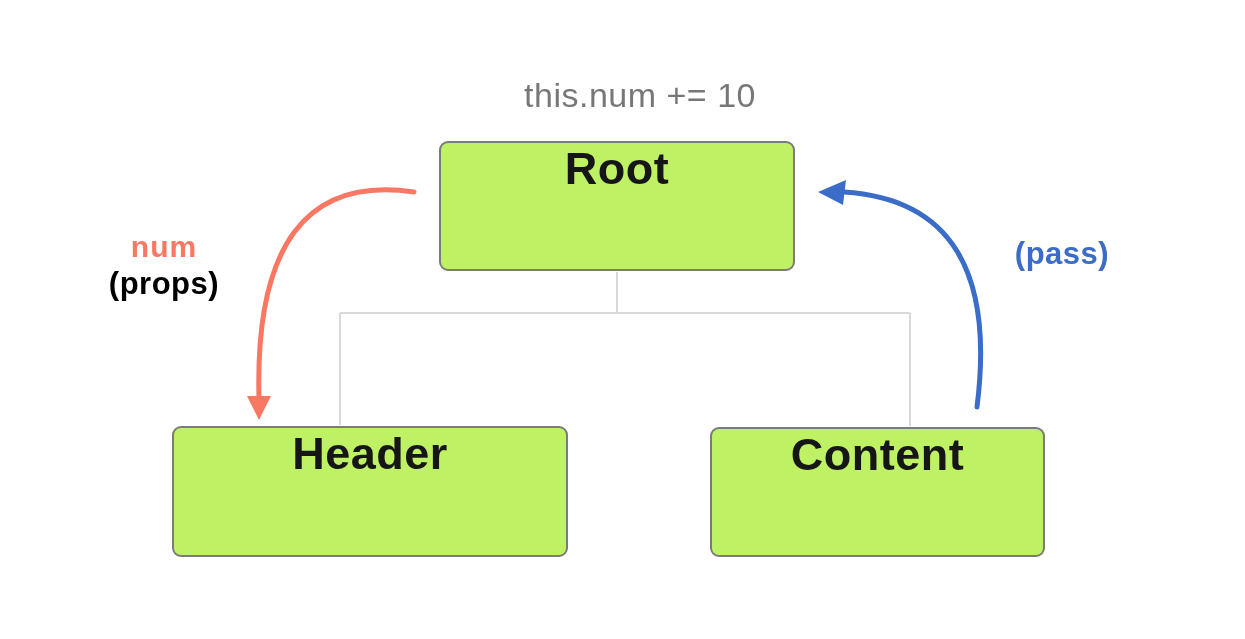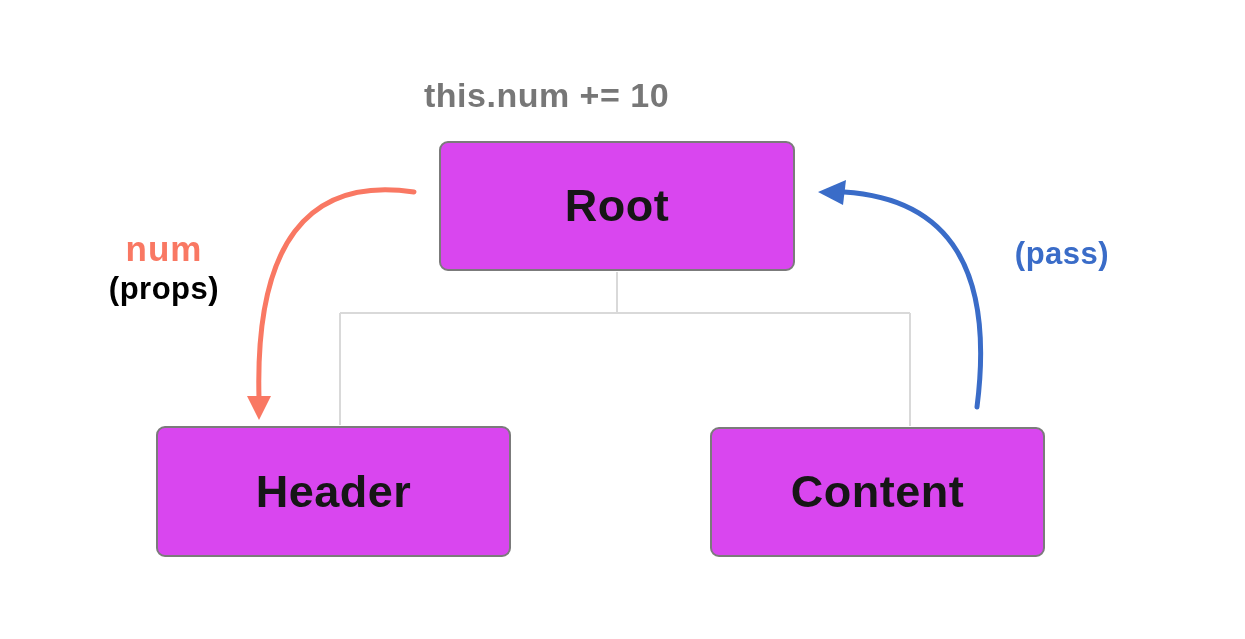--- a/index.html
+++ b/index.html
@@ -6,55 +6,54 @@
   .stage {
     position: relative;
     width: 1245px;
     height: 639px;
     background: #ffffff;
     overflow: hidden;
     font-family: "Liberation Sans", sans-serif;
   }
   .diagram-title {
     position: absolute;
-    left: 424px; top: 76px; width: 400px;
-    text-align: left;
+    left: 440px; top: 76px; width: 400px;
+    text-align: center;
     font-size: 34px;
-    font-weight: 700;
+    font-weight: 400;
     letter-spacing: 0.5px;
     color: #777777;
     white-space: nowrap;
   }
   .node {
     position: absolute;
-    background: #d946ef;
+    background: #bef264;
     border: 2px solid #7b7b7b;
     border-radius: 9px;
     display: flex;
-    align-items: center;
     justify-content: center;
     box-sizing: border-box;
   }
   .node-label {
     font-size: 45px;
     font-weight: 600;
     color: #161616;
     letter-spacing: 0.5px;
   }
   .node-root    { left: 439px; top: 141px; width: 356px; height: 130px; }
-  .node-header  { left: 156px; top: 426px; width: 355px; height: 131px; }
+  .node-header  { left: 172px; top: 426px; width: 396px; height: 131px; }
   .node-content { left: 710px; top: 427px; width: 335px; height: 130px; }
   .annotation {
     position: absolute;
     width: 240px;
     text-align: center;
     font-weight: 700;
     line-height: 1.05;
   }
-  .annotation .value   { font-size: 35px; letter-spacing: 1px; }
+  .annotation .value   { font-size: 30px; letter-spacing: 1px; }
   .annotation .caption { font-size: 31px; margin-top: 5px; letter-spacing: 0.5px; }
   .annotation-props { left: 44px;  top: 231px; }
   .annotation-pass  { left: 942px; top: 233px; }
   svg.overlay {
     position: absolute;
     left: 0; top: 0;
     pointer-events: none;
   }
 </style>
 </head>

